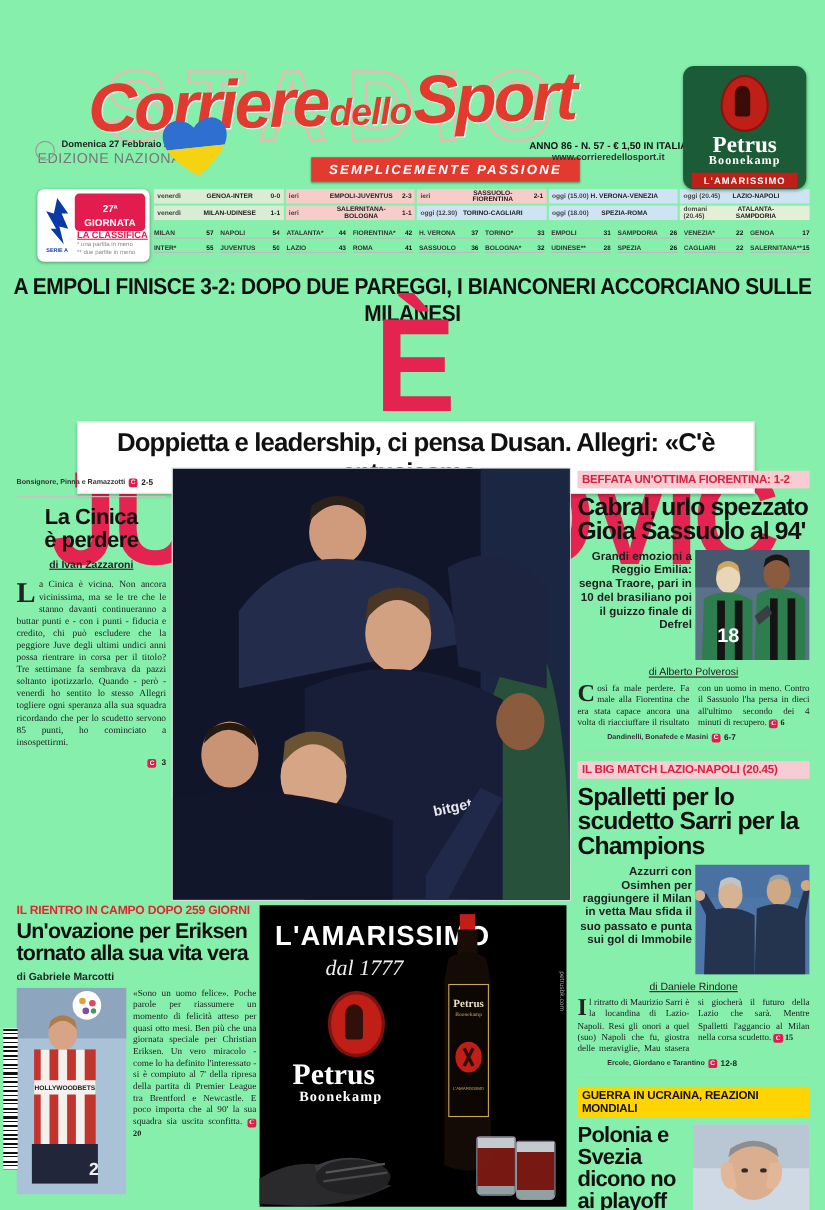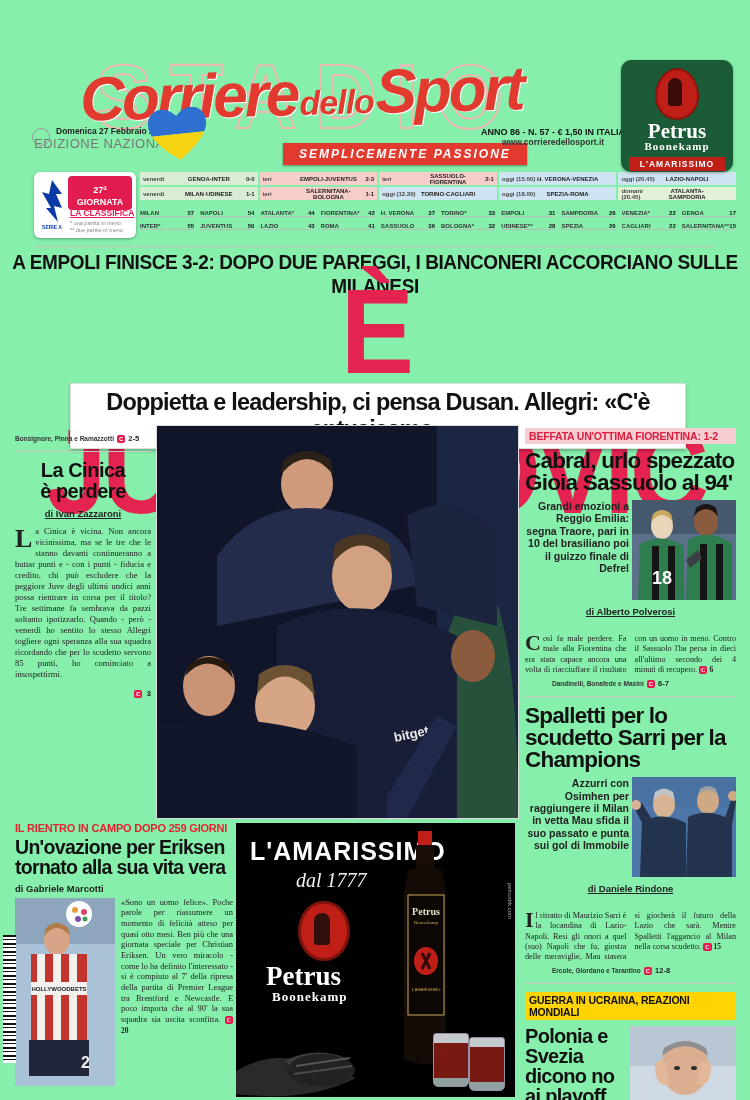--- a/index.html
+++ b/index.html
@@ -105,21 +105,21 @@
   .glass.g1{right:46px;} .glass.g2{right:10px;bottom:6px;}
   .ad-vert{position:absolute;right:2px;top:60px;font-size:6px;color:#aaa;writing-mode:vertical-rl;}
   
   .rightcol{position:absolute;left:525px;top:428px;width:211px;}
   .story-label{background:#f7ccd2;color:#d81f3d;font-weight:900;font-size:10.5px;padding:2px 4px;letter-spacing:-.2px;}
   .story-label.yellow{background:#ffd400;color:#111;}
   .story-head{font-weight:900;font-size:22.5px;letter-spacing:-.8px;line-height:.98;margin:6px 0 6px;color:#111;}
   .story-flex{display:flex;gap:3px;text-align:right;}
   .story-deck{flex:1;font-weight:bold;font-size:10.5px;line-height:1.18;color:#222;}
   .story-photo{width:104px;flex:none;}
-  .story-author{text-align:center;font-weight:bold;font-size:9.5px;text-decoration:underline;margin:6px 0 17px;color:#222;}
+  .story-author{text-align:center;font-weight:normal;font-size:9.5px;text-decoration:underline;margin:6px 0 4px;color:#222;}
   .story-body{font-family:"Liberation Serif",serif;font-size:8.2px;line-height:1.25;text-align:justify;color:#222;
               column-count:2;column-gap:8px;}
   .story-body::first-letter{float:left;font-size:22px;line-height:.85;padding-right:2px;font-weight:bold;}
   .story-byline{margin-top:4px;font-size:6.5px;font-weight:bold;color:#333;display:flex;align-items:center;gap:3px;margin-left:27px;}
   .ukr-flex{display:flex;gap:6px;margin-top:6px;}
   .ukr-head{flex:1;font-weight:900;font-size:20px;letter-spacing:-.7px;line-height:1.0;color:#111;}
   .ukr-photo{width:106px;height:96px;flex:none;}
   
   .barcode{position:absolute;left:3px;top:935px;width:13px;height:128px;
      background:repeating-linear-gradient(180deg,#111 0 2px,#fff 2px 4px,#111 4px 5px,#fff 5px 8px);}
@@ -454,20 +454,21 @@
       </div>
       <div class="story-byline">
         <span>Dandinelli, Bonafede e Masini</span>
         <span class="pageref">C</span>
         <span class="pagenum">6-7</span>
       </div>
       <div class="rule"></div>
     </div>
 
     <div>
+      <div class="story-label">IL BIG MATCH LAZIO-NAPOLI (20.45)</div>
       <div class="story-head">Spalletti per lo scudetto Sarri per la Champions</div>
       <div class="story-flex">
         <div class="story-deck">Azzurri con Osimhen per raggiungere il Milan in vetta Mau sfida il suo passato e punta sui gol di Immobile</div>
         <svg class="story-photo" viewBox="0 0 104 100">
           <rect width="104" height="100" fill="#4d77a8"></rect>
           <rect y="0" width="104" height="30" fill="#3c639238"></rect>
           <ellipse cx="32" cy="28" rx="11" ry="13" fill="#d7b394"></ellipse>
           <path d="M21 24 Q32 10 43 24 L41 15 Q32 8 23 15Z" fill="#bfc4c9"></path>
           <ellipse cx="76" cy="24" rx="11" ry="13" fill="#cfa884"></ellipse>
           <path d="M66 18 Q76 8 86 18 L84 12 Q76 6 68 12Z" fill="#9aa0a6"></path>

